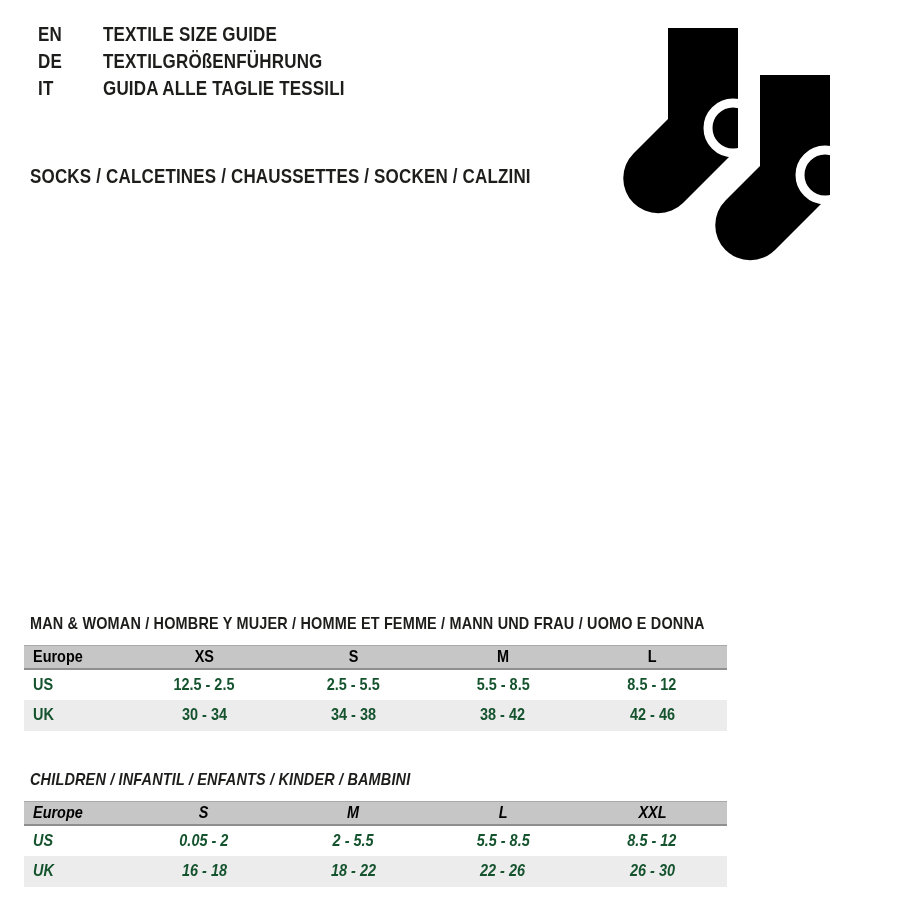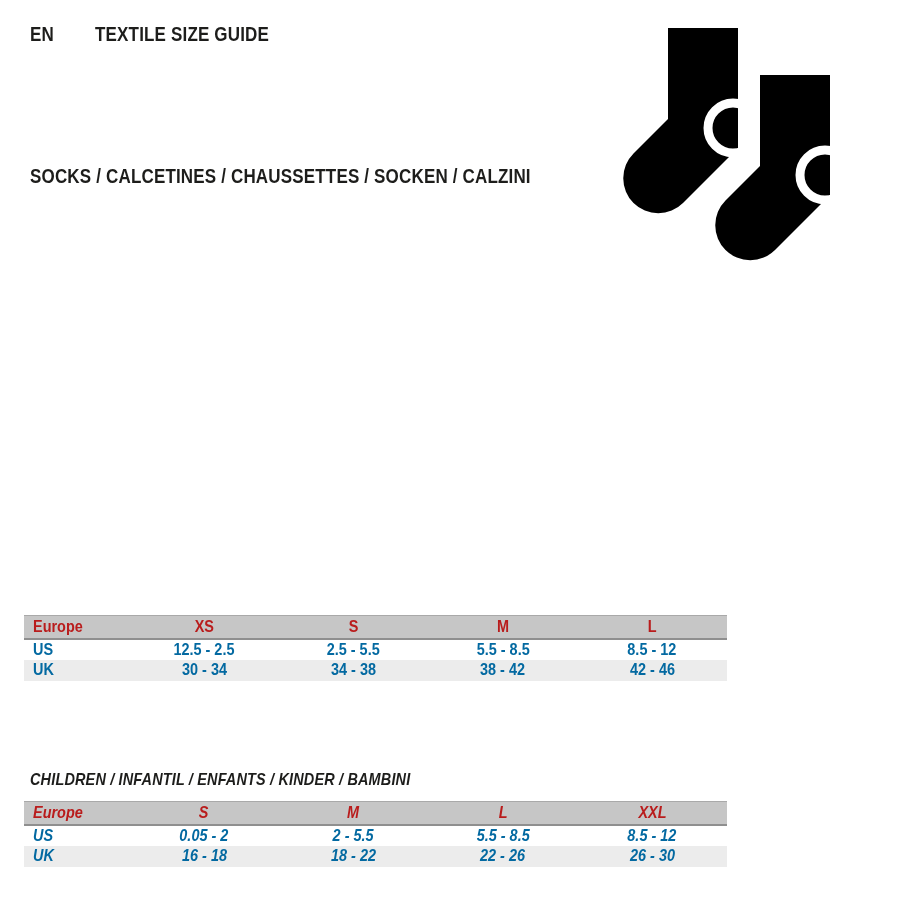--- a/index.html
+++ b/index.html
@@ -10,58 +10,66 @@
     font-family:"Liberation Sans", sans-serif;
     color:#1d1d1b;
     overflow:hidden;
   }
   
   .cond  { display:inline-block; transform:scaleX(.85); transform-origin:0 50%; white-space:nowrap; }
   .cond-c{ display:inline-block; transform:scaleX(.85); transform-origin:50% 50%; white-space:nowrap; }
 
   
   .lang-block { position:absolute; left:30px; top:21px; }
-  .lang-row { display:flex; height:27px; align-items:center; font-weight:bold; font-size:20px; letter-spacing:.2px; }
+  .lang-row { display:flex; height:27px; align-items:center; font-weight:bold; font-size:20px; letter-spacing:.2px;margin-left:8px; }
   .lang-code { width:65px; flex:none; }
 
   .category-line { position:absolute; left:30px; top:163px; height:27px; display:flex; align-items:center; font-weight:bold; font-size:20px; letter-spacing:.2px; }
 
   
   .socks-svg { position:absolute; left:590px; top:20px; }
 
   
   .size-section { position:absolute; left:24px; width:703px; }
   .section-men { top:615px; }
   .section-children { top:771px;font-style:italic; }
   .section-title { font-size:17px; font-weight:bold; line-height:17px; margin:0 0 13px 6px; letter-spacing:.2px; }
 
   table.size-table { width:100%; border-collapse:collapse; table-layout:fixed; font-weight:bold; }
   table.size-table col.c0 { width:15%; }
   table.size-table col.cx { width:21.25%; }
   table.size-table th {
     background:#c6c6c6;
     border-top:1px solid #a9a9a9;
     border-bottom:2px solid #8f8f8f;
-    height:23px; font-size:17px; font-weight:bold; color:#b91c1c;
+    height:23px; font-size:17px; font-weight:bold; color:#000000;
     text-align:center; vertical-align:middle;
   }
   table.size-table td {
-    height:21px; font-size:17px; color:#0369a1;
+    height:31px; font-size:17px; color:#14532d;
     text-align:center; vertical-align:middle;
   }
   table.size-table th.rowhead, table.size-table td.rowhead { text-align:left; padding-left:9px; }
   table.size-table tr.alt { background:#ececec;border-radius:6px; }
 </style>
 </head>
 <body>
 
 <div class="lang-block">
   <div class="lang-row">
     <span class="lang-code cond">EN</span>
     <span class="cond">TEXTILE SIZE GUIDE</span>
+  </div>
+  <div class="lang-row">
+    <span class="lang-code cond">DE</span>
+    <span class="cond">TEXTILGRÖßENFÜHRUNG</span>
+  </div>
+  <div class="lang-row">
+    <span class="lang-code cond">IT</span>
+    <span class="cond">GUIDA ALLE TAGLIE TESSILI</span>
   </div>
 </div>
 
 <div class="category-line">
   <span class="cond">SOCKS / CALCETINES / CHAUSSETTES / SOCKEN / CALZINI</span>
 </div>
 
 <svg class="socks-svg" width="290" height="245" viewBox="0 0 290 245" aria-hidden="true">
 
   <g>
@@ -70,20 +78,21 @@
   </g>
 
   <g>
     <path transform="translate(130,55)" d="M40,0 H110 V120 L55,175 A35,35 0 0 1 5.5,125.5 L40,91 Z" fill="#ffffff" stroke="#ffffff" stroke-width="13" stroke-linejoin="round"></path>
     <path transform="translate(130,55)" d="M40,0 H110 V120 L55,175 A35,35 0 0 1 5.5,125.5 L40,91 Z" fill="#000000"></path>
     <circle transform="translate(130,55)" cx="105" cy="100" r="25" fill="none" stroke="#ffffff" stroke-width="9"></circle>
   </g>
 </svg>
 
 <div class="size-section section-men">
+  <h2 class="section-title"><span class="cond">MAN &amp; WOMAN / HOMBRE Y MUJER / HOMME ET FEMME / MANN UND FRAU / UOMO E DONNA</span></h2>
   <table class="size-table">
     <colgroup>
         <col class="c0">
         <col class="cx">
         <col class="cx">
         <col class="cx">
         <col class="cx">
       </colgroup>
     <thead>
       <tr>

